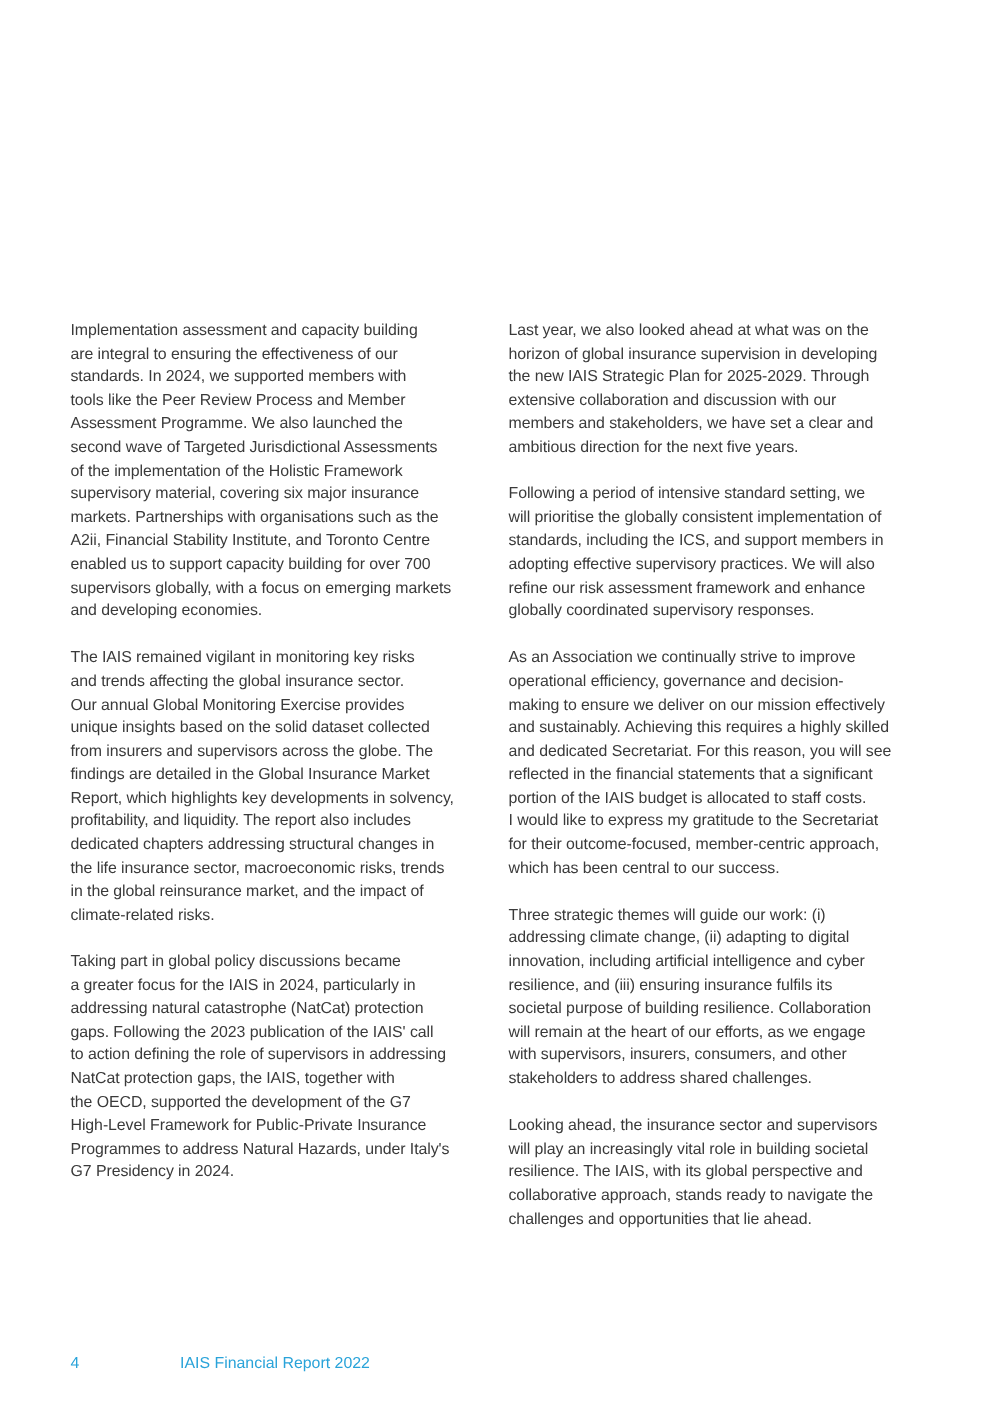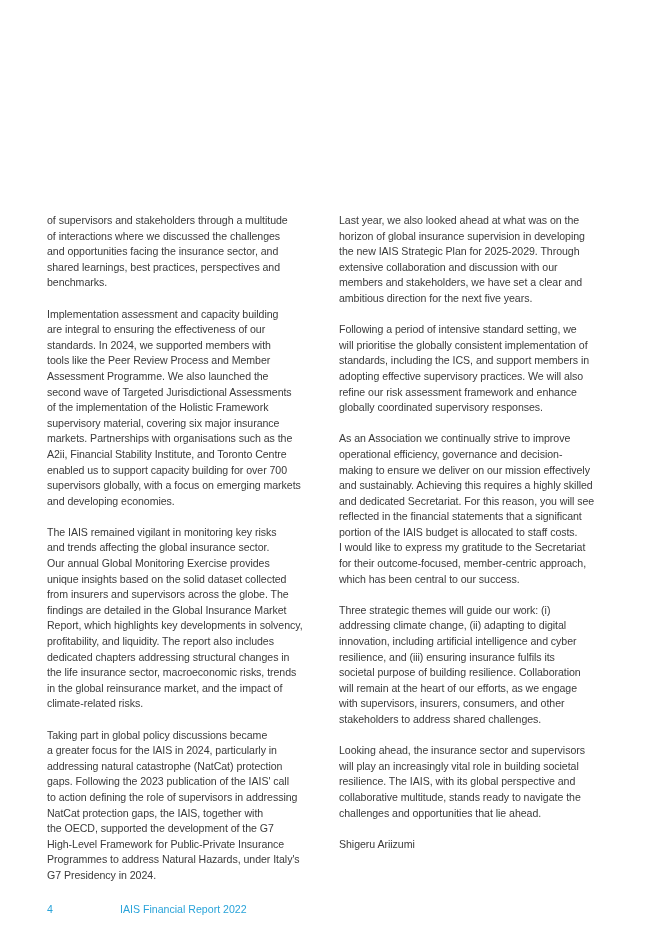--- a/index.html
+++ b/index.html
@@ -52,25 +52,20 @@
       top: 0;
       white-space: nowrap;
     }
   </style>
 </head>
 <body>
 
 <div class="page">
 
   <div class="column col-left">
-    <p class="para">of supervisors and stakeholders through a multitude
-of interactions where we discussed the challenges
-and opportunities facing the insurance sector, and
-shared learnings, best practices, perspectives and
-benchmarks.</p>
     <p class="para">Implementation assessment and capacity building
 are integral to ensuring the effectiveness of our
 standards. In 2024, we supported members with
 tools like the Peer Review Process and Member
 Assessment Programme. We also launched the
 second wave of Targeted Jurisdictional Assessments
 of the implementation of the Holistic Framework
 supervisory material, covering six major insurance
 markets. Partnerships with organisations such as the
 A2ii, Financial Stability Institute, and Toronto Centre
@@ -128,23 +123,22 @@
 addressing climate change, (ii) adapting to digital
 innovation, including artificial intelligence and cyber
 resilience, and (iii) ensuring insurance fulfils its
 societal purpose of building resilience. Collaboration
 will remain at the heart of our efforts, as we engage
 with supervisors, insurers, consumers, and other
 stakeholders to address shared challenges.</p>
     <p class="para">Looking ahead, the insurance sector and supervisors
 will play an increasingly vital role in building societal
 resilience. The IAIS, with its global perspective and
-collaborative multitude, stands ready to navigate the
+collaborative approach, stands ready to navigate the
 challenges and opportunities that lie ahead.</p>
-    <p class="para">Shigeru Ariizumi</p>
   </div>
 
   <div class="footer" style="color: rgb(41, 163, 217);">
     <span class="page-number">4</span>
     <span class="report-title">IAIS Financial Report 2022</span>
   </div>
 
 </div>
 
 </body></html>

